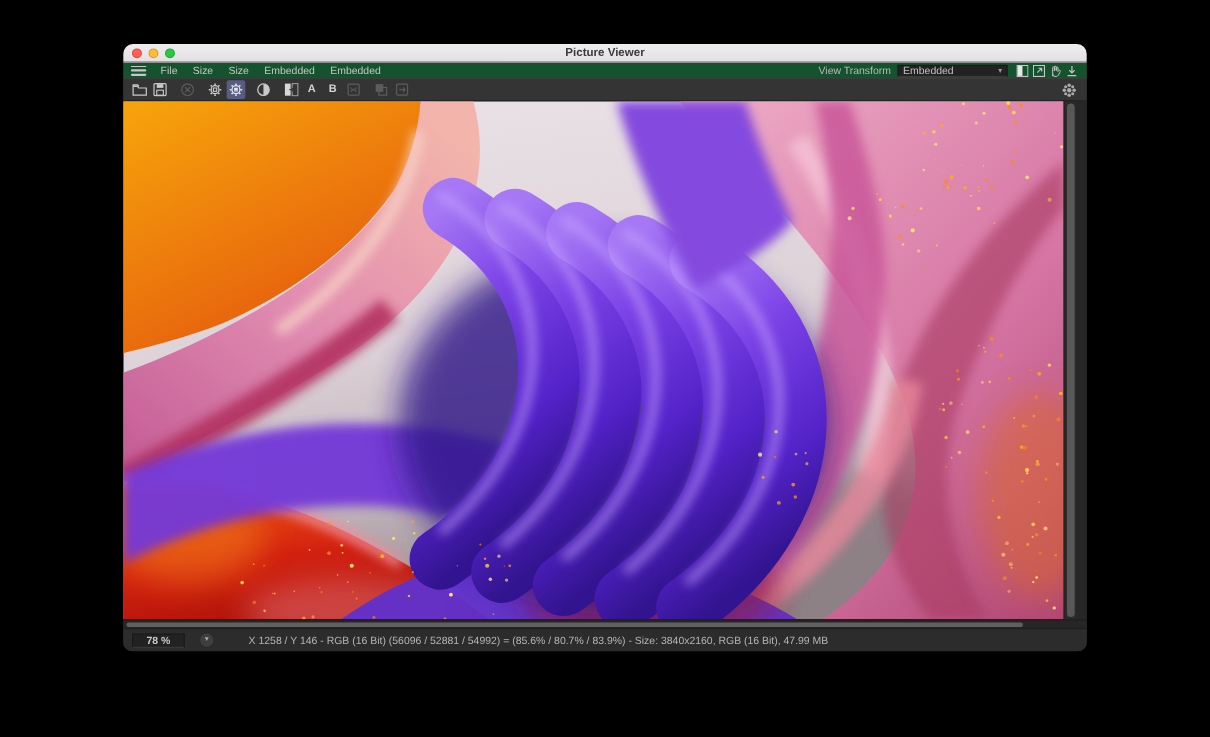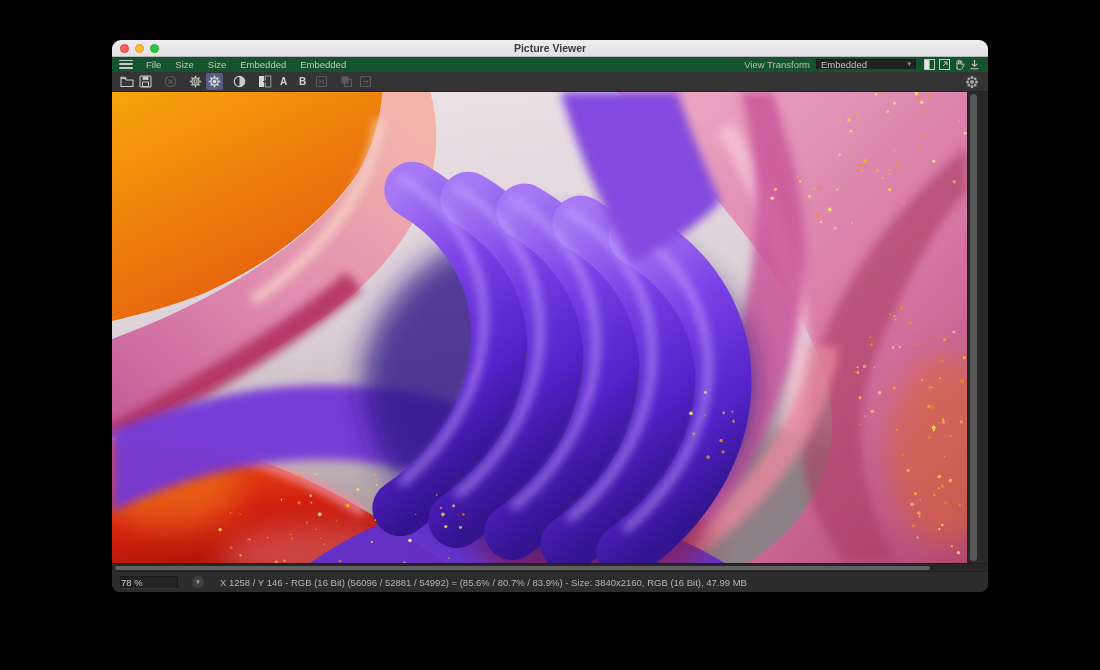--- a/index.html
+++ b/index.html
@@ -59,27 +59,27 @@
                    background:#585858; border-radius:5px; }
   .vgutter{ flex:0 0 9px; background:#272727; }
 
   .hscroll{ flex:0 0 8px; background:#262626; border-top:1px solid #1e1e1e; position:relative; }
   .hscroll .thumb{ position:absolute; left:3px; top:2px; height:4px; width:93%;
                    background:#606060; border-radius:2px; }
 
   
   .statusbar{ flex:0 0 21px; background:#2c2c2c; border-top:1px solid #1f1f1f;
               display:flex; align-items:center; font-size:9.5px; color:#b5b5b5; }
-  .zoom-field{ width:58px; height:13px; margin-left:8px; background:#222;
+  .zoom-field{ width:48px; height:13px; margin-left:8px; background:#222;
                border:1px solid #1a1a1a; border-bottom-color:#3a3a3a;
-               color:#c9c9c9; text-align:left; line-height:12px; }
+               color:#c9c9c9; text-align:center; line-height:12px;font-weight:bold; }
   .zoom-drop{ width:12px; height:12px; border-radius:50%; background:#3f3f3f;
               margin-left:14px; display:flex; align-items:center; justify-content:center;
               font-size:6px; color:#aaa; }
-  .status-text{ margin-left:16px; white-space:nowrap; }
+  .status-text{ margin-left:32px; white-space:nowrap; }
 </style>
 </head>
 <body>
 
 <div class="window">
 
   <div class="titlebar">
     <div class="lights">
       <span class="light red"></span>
       <span class="light yellow"></span>

